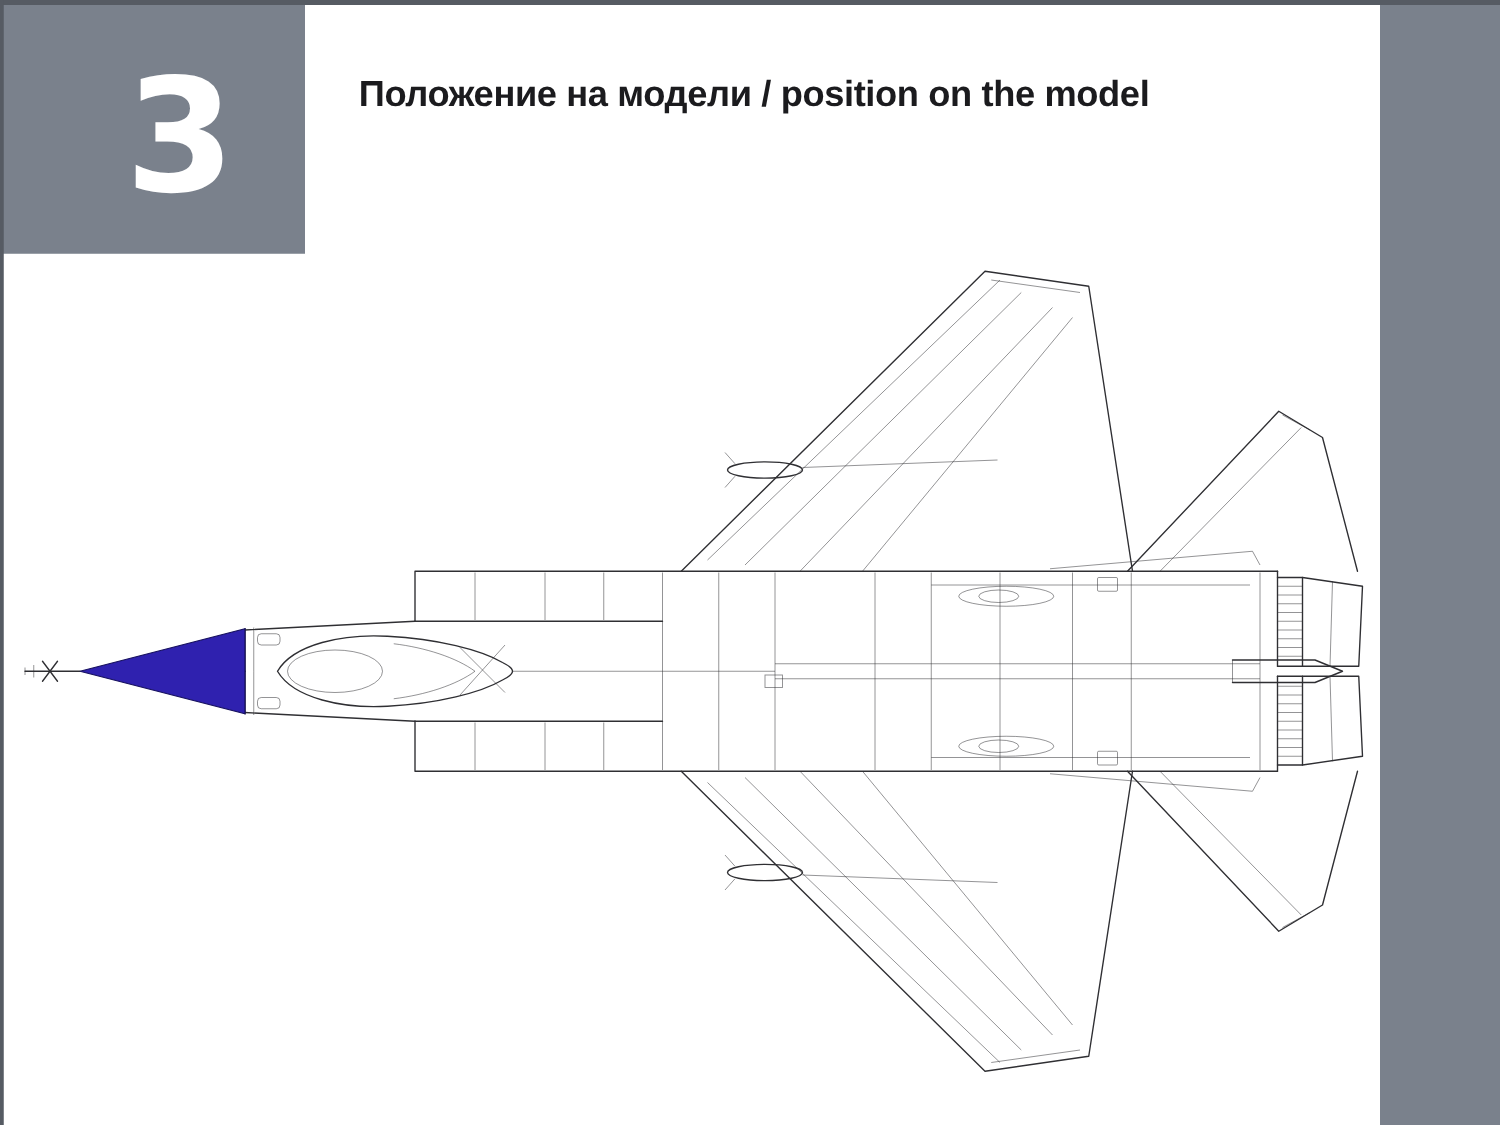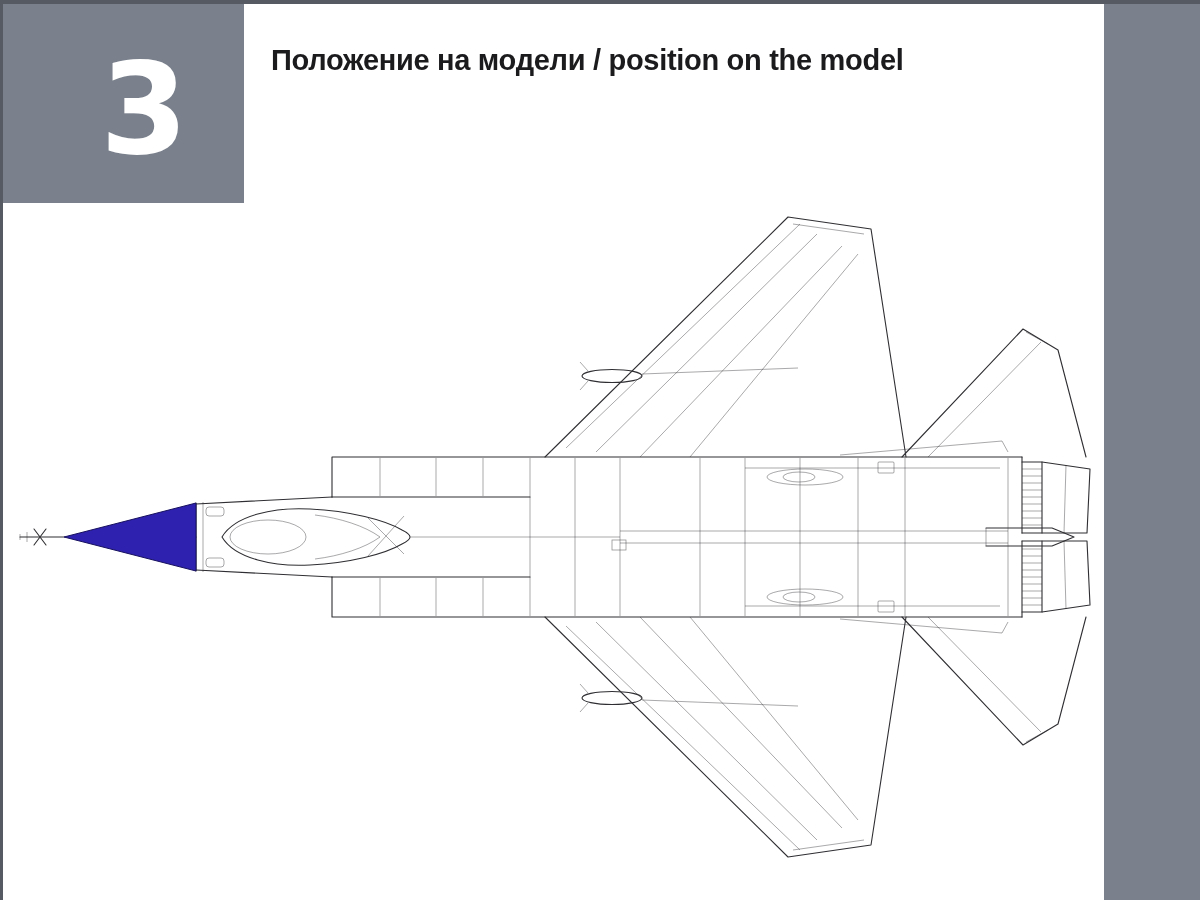--- a/index.html
+++ b/index.html
@@ -11,21 +11,21 @@
              background:var(--edge-dark-gray,#565b63);z-index:6;}
   .left-line{position:absolute;left:0;top:0;width:3px;height:900px;
              background:var(--edge-dark-gray,#565b63);z-index:6;}
 
   .step-box{position:absolute;left:0;top:0;width:244px;height:203px;
             background:var(--panel-gray,#7a818c);z-index:5;
             display:flex;align-items:center;justify-content:center;}
   .step-number{color:#fff;font-family:"DejaVu Sans", sans-serif;font-weight:700;
                font-size:126px;line-height:1;transform:translate(22px,8px);}
 
-  .page-title{position:absolute;left:271px;top:44px;margin:0;z-index:5;
+  .page-title{position:absolute;left:271px;top:44px;margin:16px;z-index:5;
               color:var(--title-text,#1b1b1e);font-size:29px;font-weight:700;
               letter-spacing:-0.3px;white-space:nowrap;}
 
   .right-bar{position:absolute;left:1104px;top:0;width:96px;height:900px;
              background:var(--panel-gray,#7a818c);z-index:5;}
 
   svg.diagram{position:absolute;left:0;top:0;z-index:2;}
   .ln{fill:none;stroke:var(--drawing-line,#2f2f33);stroke-width:1.1;
       stroke-linejoin:round;stroke-linecap:round;}
   .lt{fill:none;stroke:var(--drawing-line,#2f2f33);stroke-width:.75;opacity:.55;}

